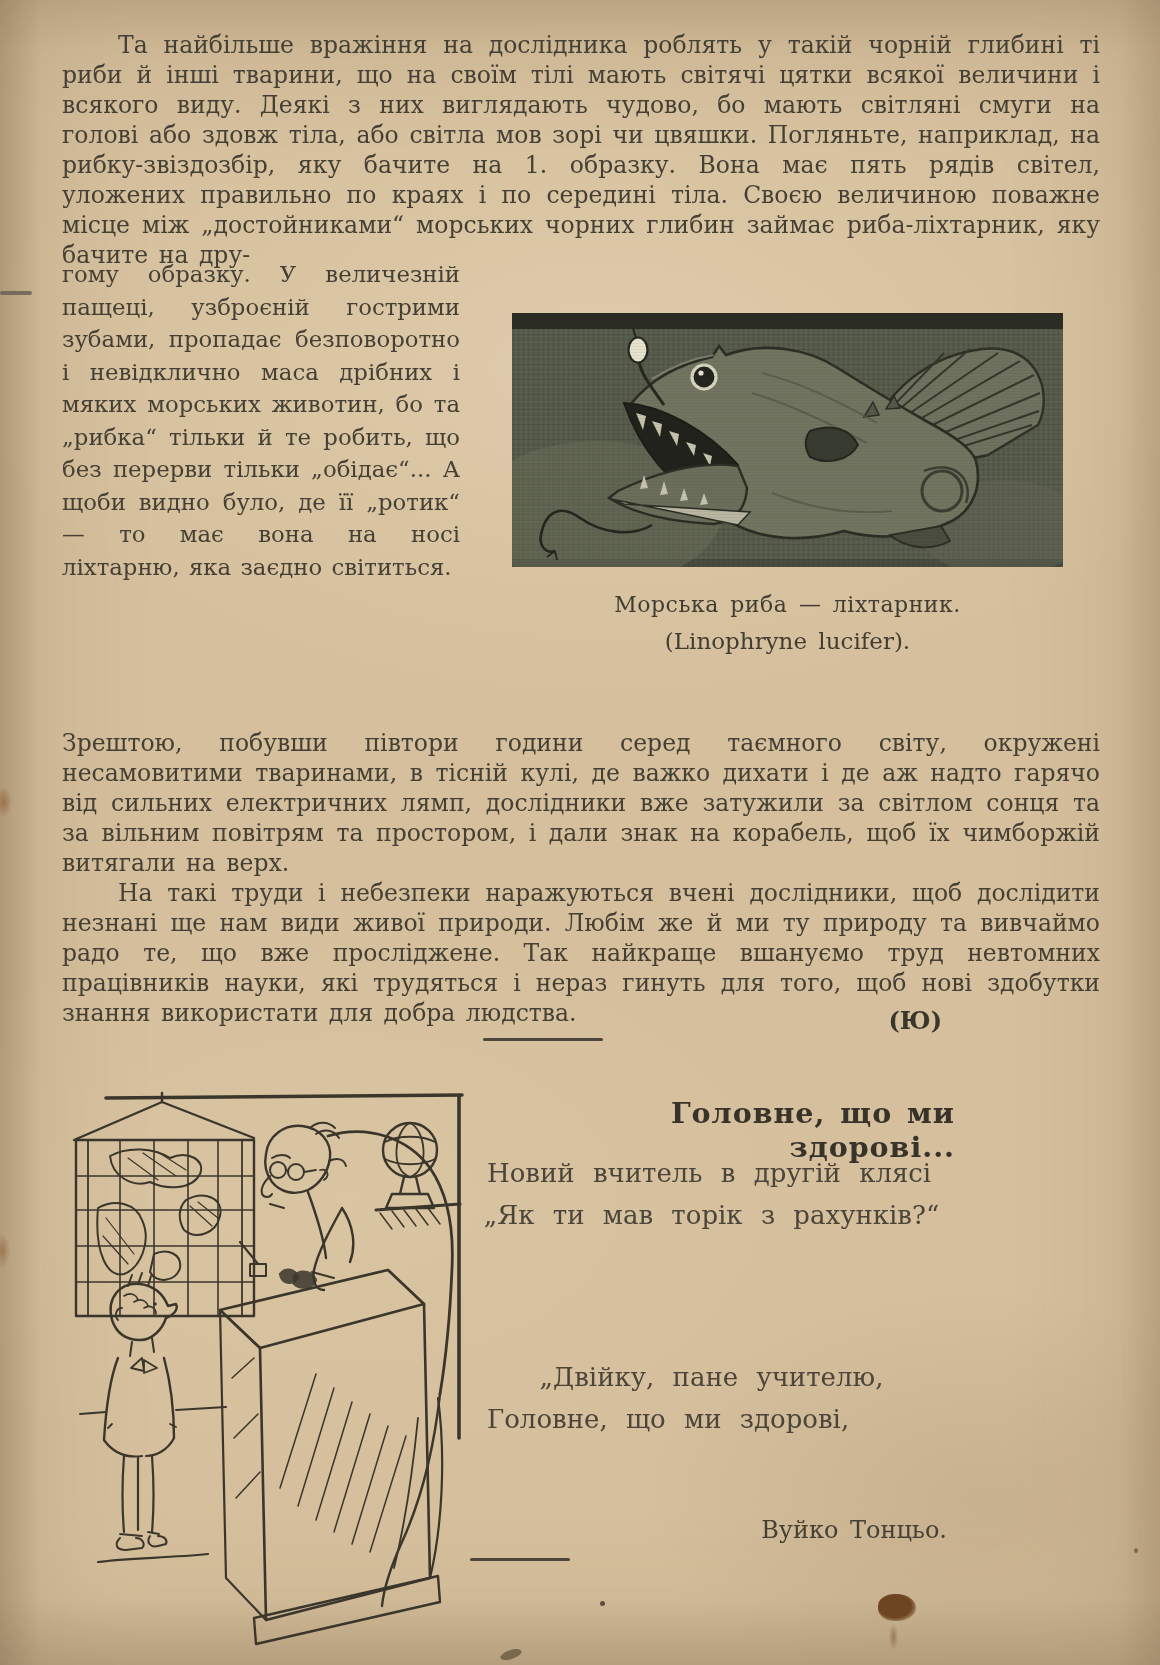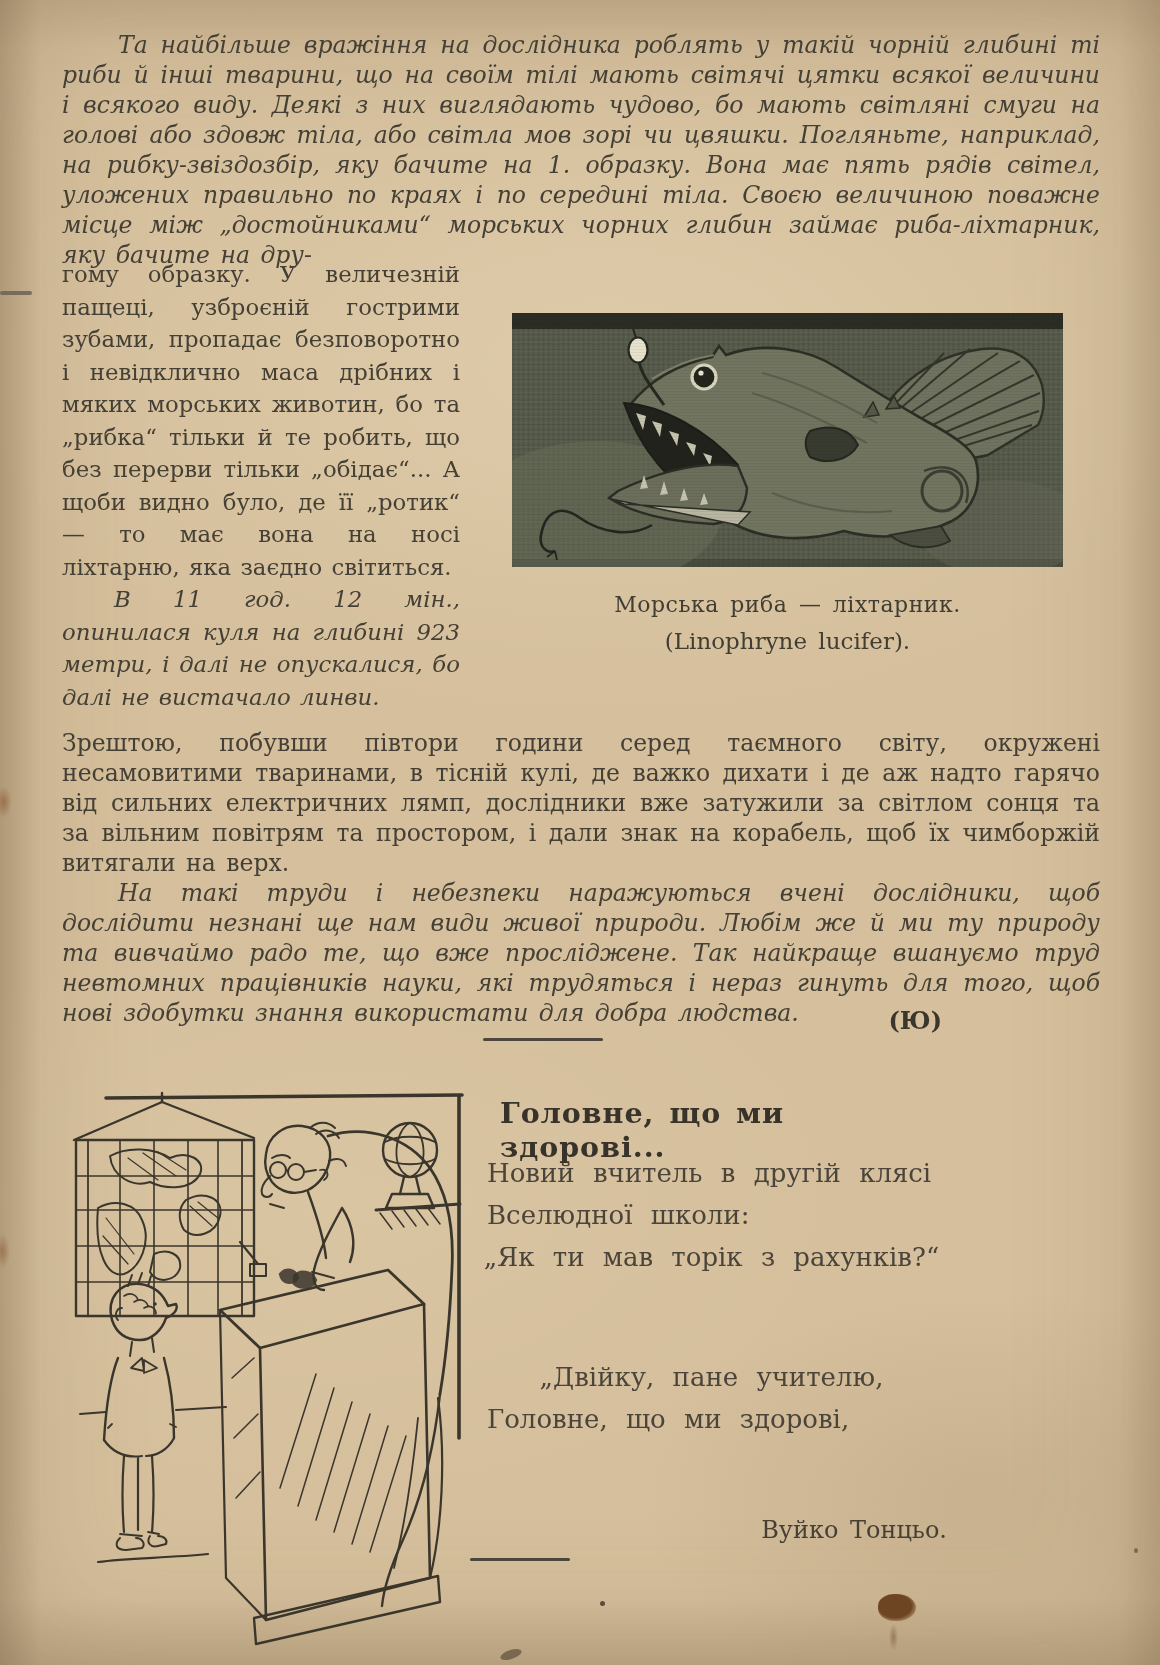--- a/index.html
+++ b/index.html
@@ -18,21 +18,21 @@
       linear-gradient(180deg, rgba(96,74,46,.10) 0%, rgba(96,74,46,0) 3%, rgba(96,74,46,0) 96%, rgba(96,74,46,.16) 100%),
       #d5bf9c;
     box-shadow: inset 0 0 140px rgba(104,78,46,.28);
   }
   .body-text{
     position:absolute;margin:0;
     font-size:23.5px;line-height:30px;
     text-align:justify;word-spacing:3px;
     color:#454035;
   }
-  .indent{text-indent:56px;font-style:italic;}
+  .indent{text-indent:56px;}
   .para-intro{left:62px;top:30px;width:1038px;}
   .left-col{position:absolute;left:62px;top:258px;width:398px;}
   .left-col p{margin:0;font-size:22.8px;line-height:32.5px;text-align:justify;word-spacing:2px;color:#454035;}
   .left-col p.indent{text-indent:52px;}
   .mid-flow{position:absolute;left:62px;top:728px;width:1038px;}
   .mid-flow p{margin:0;font-size:23.5px;line-height:30px;text-align:justify;word-spacing:3px;color:#454035;}
   .byline{
     position:absolute;left:62px;top:1006px;width:880px;
     text-align:right;font-weight:bold;font-size:24px;color:#3b362c;
   }
@@ -45,21 +45,21 @@
     position:absolute;left:512px;top:592px;width:551px;
     text-align:center;font-size:22px;color:#413d33;letter-spacing:.5px;word-spacing:4px;
   }
   .caption-2{
     position:absolute;left:512px;top:628px;width:551px;
     text-align:center;font-size:23px;color:#413d33;word-spacing:4px;
   }
   .cartoon{position:absolute;left:58px;top:1058px;}
   .joke-title{
     position:absolute;left:500px;top:1096px;width:455px;margin:0;
-    text-align:left;font-size:28.5px;font-weight:bold;color:#37322a;
+    text-align:right;font-size:28.5px;font-weight:bold;color:#37322a;
     letter-spacing:1px;word-spacing:4px;
   }
   .joke-q{position:absolute;left:487px;top:1152px;width:465px;}
   .joke-a{position:absolute;left:487px;top:1356px;width:465px;}
   .joke-line{
     font-size:26px;line-height:42px;color:#4a443a;
     word-spacing:10px;white-space:nowrap;
   }
   .joke-line.hang{text-indent:-16px;text-align:center;}
   .signature{
@@ -92,21 +92,20 @@
   <div class="blot"></div>
   <div class="blot-drip"></div>
   <div class="speck1"></div>
   <div class="speck2"></div>
   <div class="smudge"></div>
 
   <p class="body-text para-intro indent">Та найбільше вражіння на дослідника роблять у такій чорній глибині ті риби й інші тварини, що на своїм тілі мають світячі цятки всякої величини і всякого виду. Деякі з них виглядають чудово, бо мають світляні смуги на голові або здовж тіла, або світла мов зорі чи цвяшки. Погляньте, наприклад, на рибку-звіздозбір, яку бачите на 1. образку. Вона має пять рядів світел, уложених правильно по краях і по середині тіла. Своєю величиною поважне місце між „достойниками“ морських чорних глибин займає риба-ліхтарник, яку бачите на дру-</p>
 
   <div class="left-col">
     <p>гому образку. У величезній пащеці, узброєній гострими зубами, пропадає безповоротно і невідклично маса дрібних і мяких морських животин, бо та „рибка“ тільки й те робить, що без перерви тільки „обідає“... А щоби видно було, де її „ротик“ — то має вона на носі ліхтарню, яка заєдно світиться.</p>
-    <p class="indent">В 11 год. 12 мін., опинилася куля на глибині 923 метри, і далі не опускалися, бо далі не вистачало линви.</p>
   </div>
 
   <div class="figure">
     <svg width="551" height="254" viewBox="0 0 551 254">
       <defs>
         <pattern id="ht" width="5" height="5" patternUnits="userSpaceOnUse">
           <rect width="5" height="5" fill="#575b4b"></rect>
           <circle cx="1.5" cy="1.5" r="1.1" fill="#4b4f41"></circle>
           <circle cx="4" cy="4" r="0.9" fill="#606452"></circle>
         </pattern>
@@ -287,21 +286,20 @@
       <path d="M40,504 C70,500 110,500 150,496" stroke-width="2.2"></path>
 
       <path d="M22,356 L48,354 M118,352 L168,349" stroke-width="2"></path>
     </g>
   </svg>
 
   <h2 class="joke-title">Головне, що ми здорові...</h2>
 
   <div class="joke-q">
     <div class="joke-line">Новий вчитель в другій клясі</div>
-    <div class="joke-line">Вселюдної школи:</div>
     <div class="joke-line hang">„Як ти мав торік з рахунків?“</div>
   </div>
 
   <div class="joke-a">
     <div class="joke-line hang">„Двійку, пане учителю,</div>
     <div class="joke-line">Головне, що ми здорові,</div>
   </div>
 
   <div class="signature">Вуйко Тонцьо.</div>
   <div class="rule rule-2"></div>

